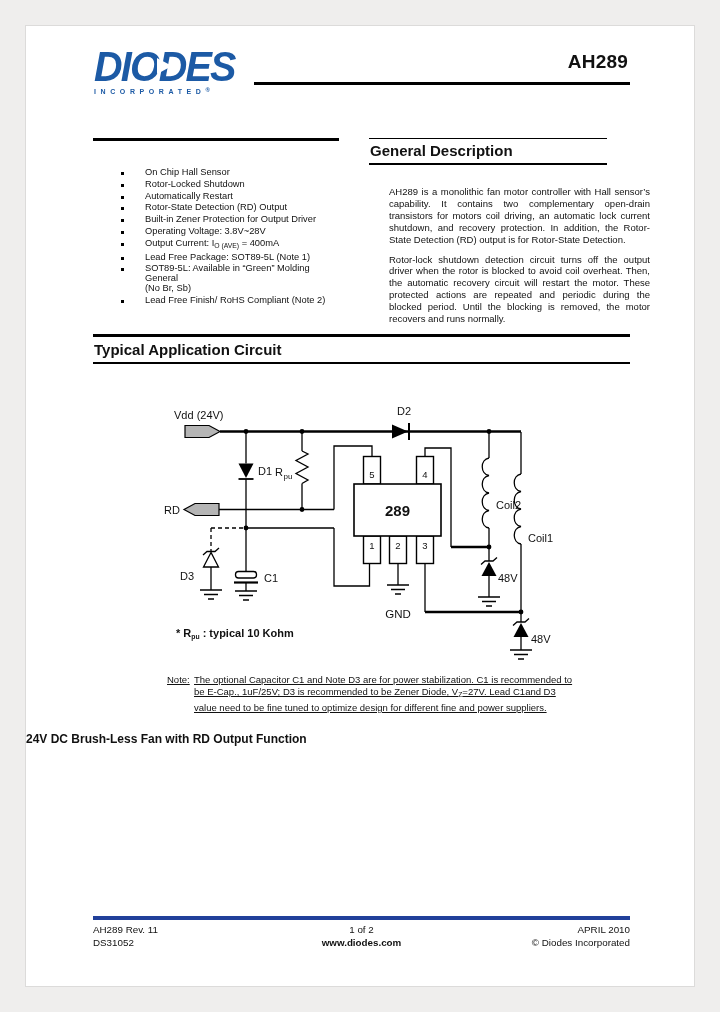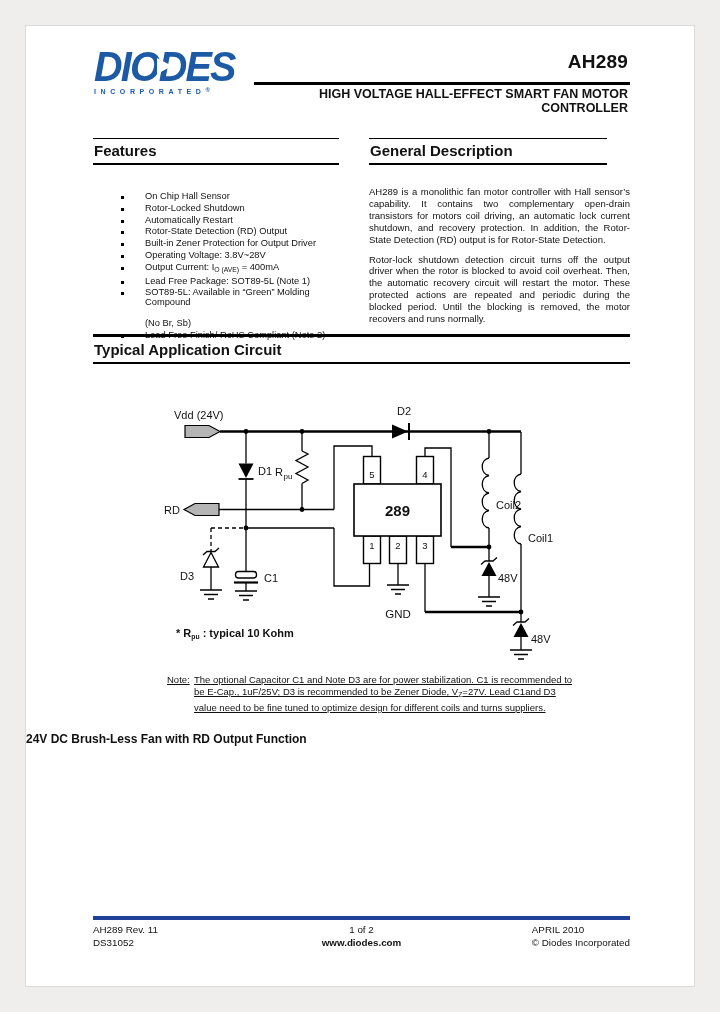--- a/index.html
+++ b/index.html
@@ -41,69 +41,64 @@
   .rule2{height:2px;background:#000;}
   .features-col{left:67px;top:112px;width:248px;}
   .features-col .rule1,.features-col .rule2{width:246px;}
   .gd-col{left:343px;top:112px;width:261px;}
   .gd-col .rule1,.gd-col .rule2{width:238px;}
 
   .feat-list{margin-top:27px;}
   .feat-item{display:flex;margin:0 0 2.6px 28px;}
   .bullet{flex:0 0 3px;width:3px;height:3px;background:#000;margin:4px 21px 0 0;}
   .ftext{font-size:9.3px;line-height:9.2px;}
-  .ftext .l2{display:block;margin-top:12px;}
+  .ftext .l2{display:block;margin-top:1px;}
   .sub{font-size:6.8px;vertical-align:-2px;}
 
-  .gd-text{margin-top:21px;font-size:9.5px;line-height:11.9px;text-align:justify;width:261px;}
+  .gd-text{margin-top:21px;font-size:9.5px;line-height:11.9px;text-align:justify;width:261px;margin-left:20px;}
   .gd-text .para{margin:0 0 8px 0;}
 
   
   .tac{left:67px;top:308px;width:537px;}
   .tac .bar{width:537px;height:3px;background:#000;}
   .tac .rule2{width:537px;}
   .tac .col-head{padding:4px 0 4px 1px;}
 
   .rpu-note{left:150px;top:601px;font-size:11px;font-weight:bold;}
   .note-block{left:141px;top:648px;width:420px;font-size:9.5px;line-height:12.4px;display:flex;text-decoration:underline;}
   .note-label{flex:0 0 27px;}
   .caption{left:0;width:670px;top:706px;text-align:left;font-size:12px;font-weight:bold;}
 
   
   .footer-rule{left:67px;top:890px;width:537px;height:4px;background:#21409a;}
   .footer{left:67px;top:897px;width:537px;font-size:9.8px;line-height:13px;}
   .f-left{position:absolute;left:0;top:0;}
   .f-center{position:absolute;left:0;width:537px;text-align:center;top:0;}
-  .f-right{position:absolute;right:0;top:0;text-align:left;}
+  .f-right{position:absolute;right:0;top:0;text-align:right;}
   .bold{font-weight:bold;}
 
   
   .circuit{left:105px;top:372px;}
   svg text{font-family:"Liberation Sans", sans-serif;fill:#111;}
 </style>
 </head>
 <body>
 
 <div class="page">
 
   <div class="abs logo">
     <div class="logo-text">DIODES</div>
     <div class="logo-arrow"></div>
     <div class="logo-inc"><span>INCORPORATED</span><span class="reg">®</span></div>
   </div>
   <div class="abs part-number">AH289</div>
   <div class="abs header-rule"></div>
-  <div class="abs doc-title">
-    <div>HIGH VOLTAGE HALL-EFFECT SMART FAN MOTOR</div>
-    <div>CONTROLLER</div>
-  </div>
 
   <div class="abs features-col">
     <div class="rule1"></div>
-    <div class="col-head">Features</div>
     <div class="rule2"></div>
     <div class="feat-list">
       <div class="feat-item">
           <span class="bullet"></span>
           <span class="ftext">On Chip Hall Sensor</span>
         </div>
       <div class="feat-item">
           <span class="bullet"></span>
           <span class="ftext">Rotor-Locked Shutdown</span>
         </div>
@@ -126,21 +121,21 @@
       <div class="feat-item">
           <span class="bullet"></span>
           <span class="ftext"><span>Output Current: I</span><span class="sub">O (AVE)</span><span> = 400mA</span></span>
         </div>
       <div class="feat-item">
           <span class="bullet"></span>
           <span class="ftext">Lead Free Package: SOT89-5L (Note 1)</span>
         </div>
       <div class="feat-item">
           <span class="bullet"></span>
-          <span class="ftext"><span>SOT89-5L: Available in “Green” Molding Compound</span><span class="l2">(No Br, Sb)</span></span>
+          <span class="ftext"><span>SOT89-5L: Available in “Green” Molding General</span><span class="l2">(No Br, Sb)</span></span>
         </div>
       <div class="feat-item">
           <span class="bullet"></span>
           <span class="ftext">Lead Free Finish/ RoHS Compliant (Note 2)</span>
         </div>
     </div>
   </div>
 
   <div class="abs gd-col">
     <div class="rule1"></div>
@@ -271,21 +266,21 @@
     </g>
   </svg>
 
   <div class="abs rpu-note"><span>* R</span><span class="sub">pu</span><span> : typical 10 Kohm</span></div>
 
   <div class="abs note-block">
     <span class="note-label">Note:</span>
     <div class="note-text">
       <div>The optional Capacitor C1 and Note D3 are for power stabilization. C1 is recommended to</div>
       <div><span>be E-Cap., 1uF/25V; D3 is recommended to be Zener Diode, V</span><span class="sub">Z</span><span>=27V. Lead C1and D3</span></div>
-      <div>value need to be fine tuned to optimize design for different coils and turns suppliers.</div>
+      <div>value need to be fine tuned to optimize design for different fine and power suppliers.</div>
     </div>
   </div>
 
   <div class="abs caption">24V DC Brush-Less Fan with RD Output Function</div>
 
   <div class="abs footer-rule"></div>
   <div class="abs footer">
     <div class="f-left">
       <div>AH289 Rev. 11</div>
       <div>DS31052</div>

